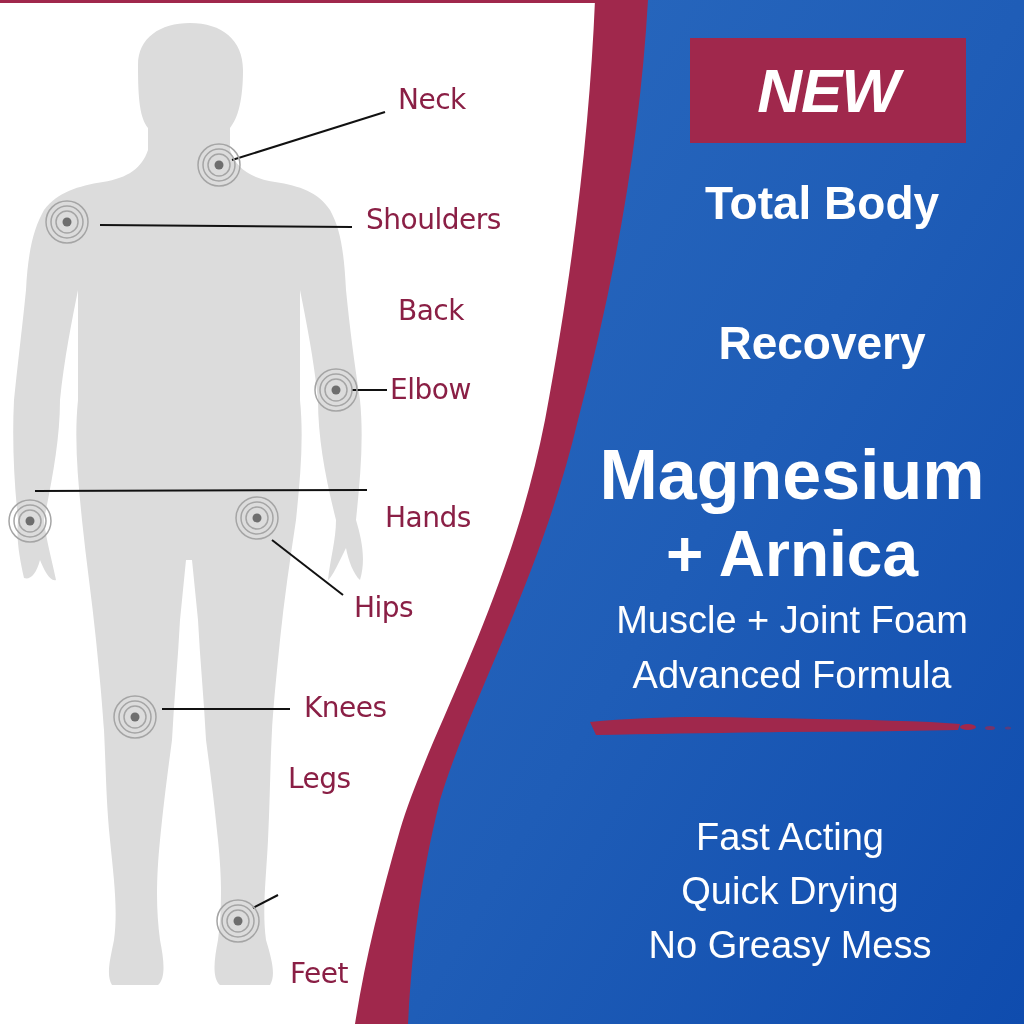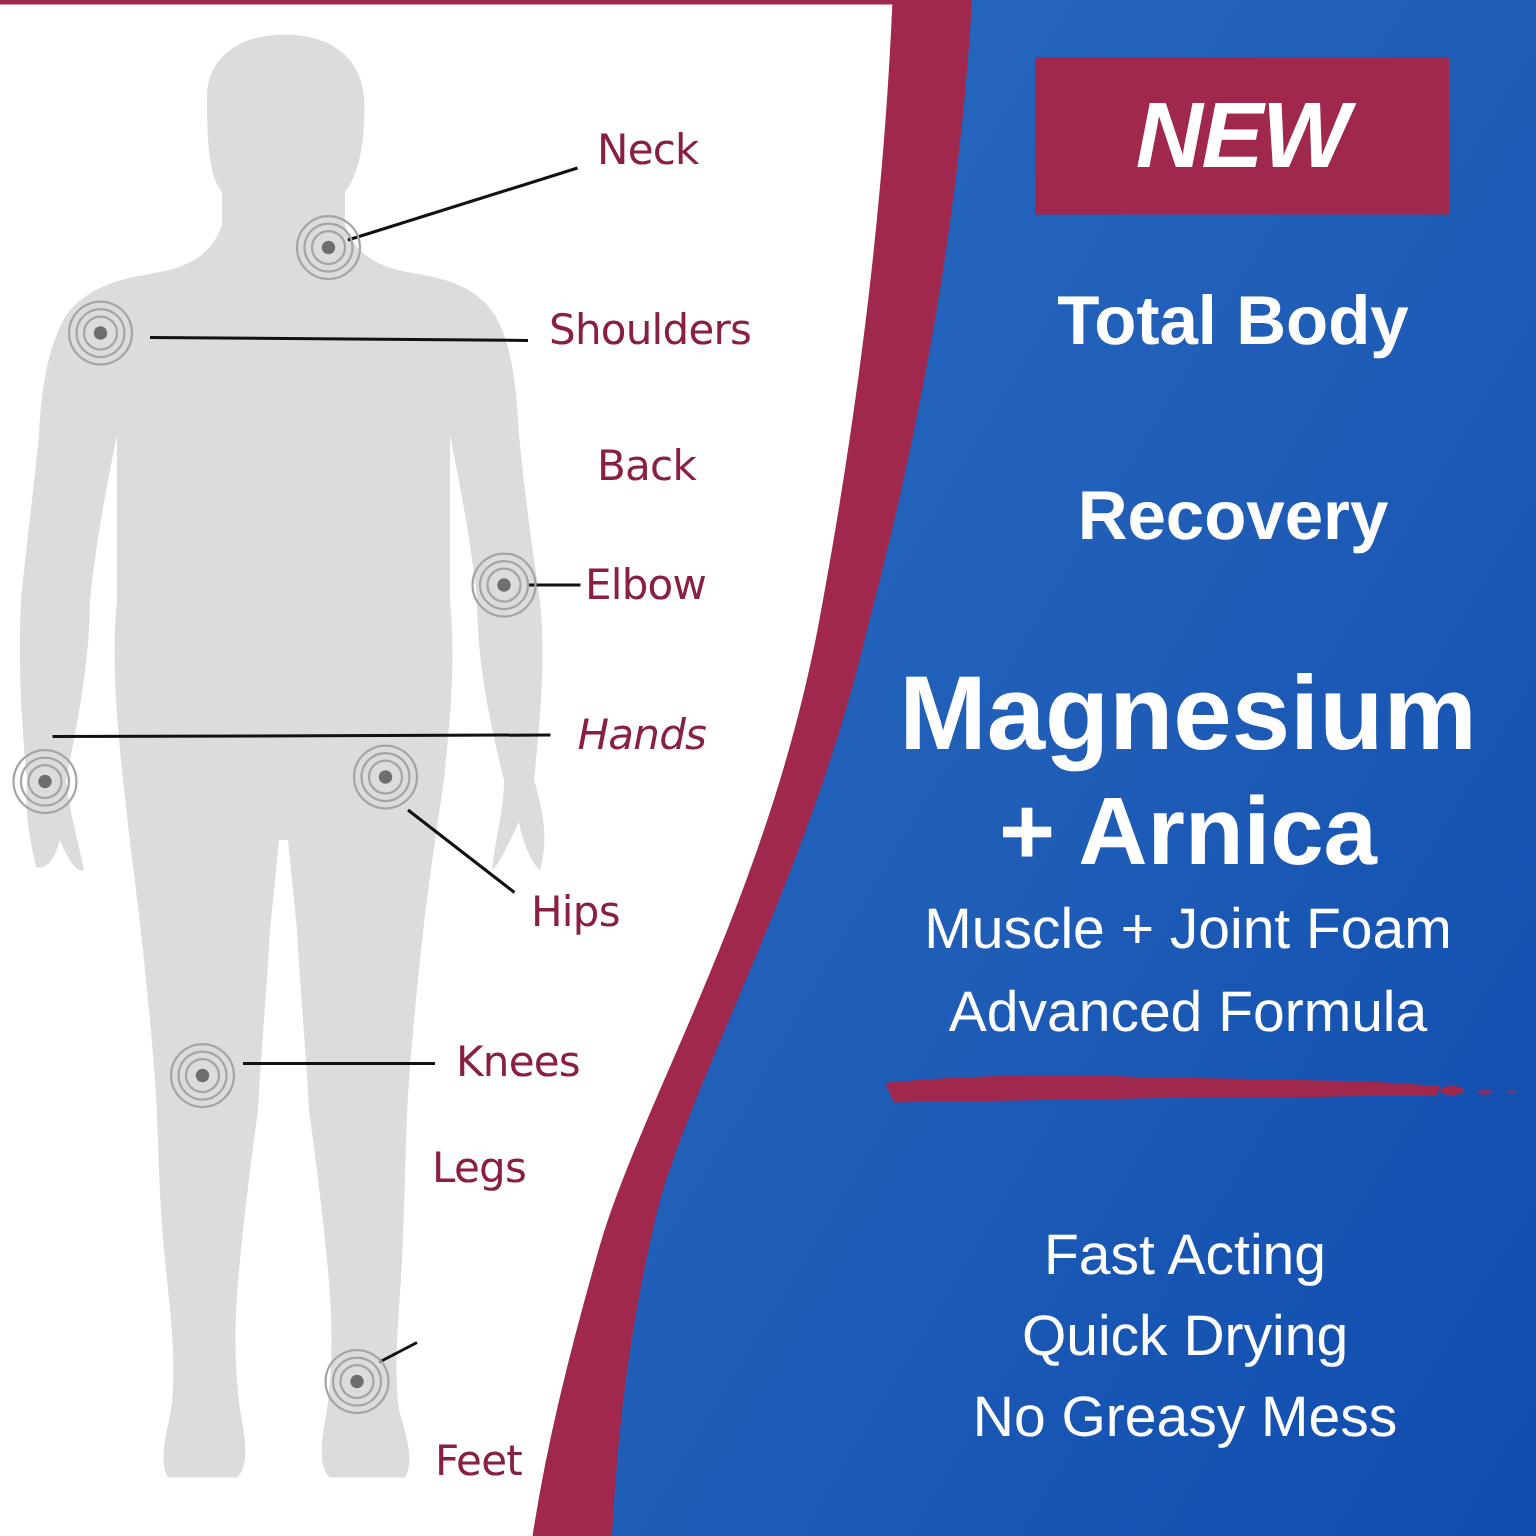--- a/index.html
+++ b/index.html
@@ -101,31 +101,31 @@
         <circle r="11" fill="none" stroke="#a5a5a5" stroke-width="1.5"></circle>
         <circle r="4.5" fill="#6e6e6e"></circle>
       </g>
     </g>
   </svg>
 
   <div class="label" style="left:398px;top:86px;">Neck</div>
   <div class="label" style="left:366px;top:206px;">Shoulders</div>
   <div class="label" style="left:398px;top:297px;">Back</div>
   <div class="label" style="left:390px;top:376px;">Elbow</div>
-  <div class="label" style="left:385px;top:476px;font-style:italic;">Hands</div>
+  <div class="label" style="left:385px;top:504px;">Hands</div>
   <div class="label" style="left:354px;top:594px;">Hips</div>
   <div class="label" style="left:304px;top:694px;">Knees</div>
   <div class="label" style="left:288px;top:765px;">Legs</div>
   <div class="label" style="left:290px;top:920px;margin-top:40px;">Feet</div>
 
   <div class="new-badge">
     <span>NEW</span>
   </div>
 
-  <div class="headline" style="top:190px;font-size:46px;left:620px;width:404px;">Total Body</div>
+  <div class="headline" style="top:180px;font-size:46px;left:620px;width:404px;">Total Body</div>
   <div class="headline" style="top:320px;font-size:46px;left:620px;width:404px;">Recovery</div>
 
   <div class="headline" style="top:440px;font-size:70px;left:560px;width:464px;">Magnesium</div>
   <div class="headline" style="top:522px;font-size:64px;left:560px;width:464px;">+ Arnica</div>
 
   <div class="sub" style="top:601px;font-size:38px;">Muscle + Joint Foam</div>
   <div class="sub" style="top:656px;font-size:38px;">Advanced Formula</div>
 
   <div class="sub" style="top:872px;font-size:38px;left:590px;width:400px;">Quick Drying</div>
   <div class="sub" style="top:818px;font-size:38px;left:590px;width:400px;">Fast Acting</div>

